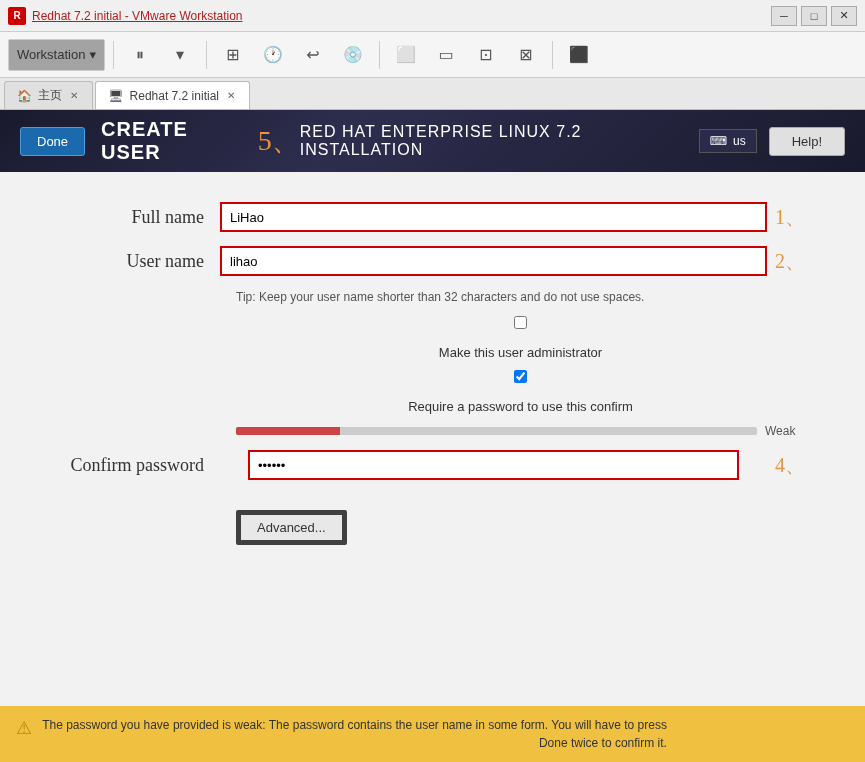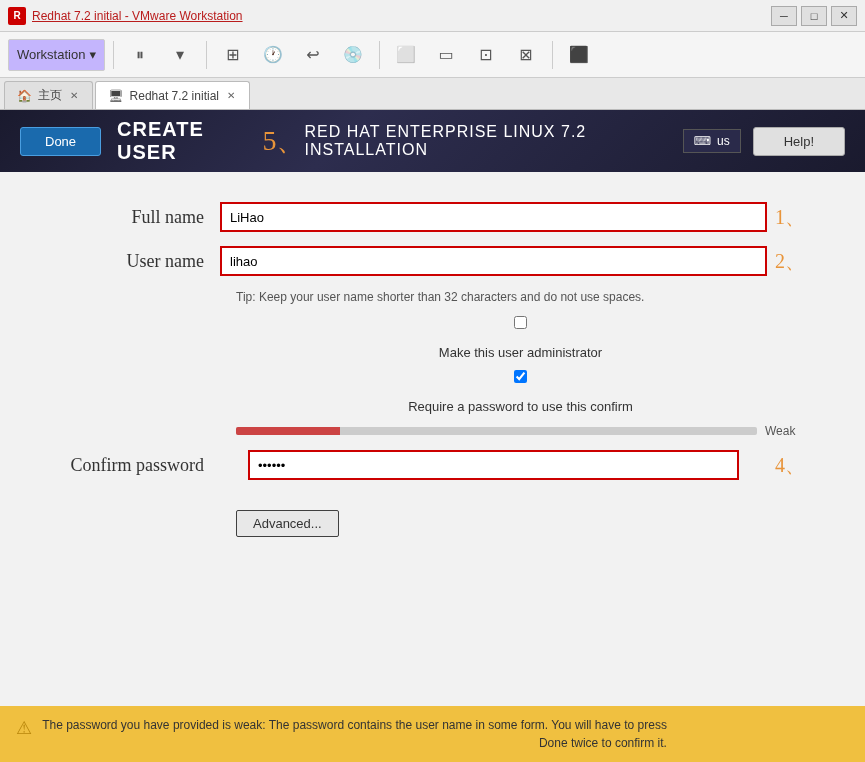--- a/index.html
+++ b/index.html
@@ -49,21 +49,21 @@
       border-bottom: 1px solid #ccc;
       display: flex;
       align-items: center;
       padding: 0 8px;
       gap: 4px;
     }
     .toolbar-btn {
       height: 32px;
       padding: 0 8px;
       border: 1px solid #ccc;
-      background: #c4b5fd;
+      background: #a3a3a3;
       cursor: pointer;
       display: flex; align-items: center; gap: 4px;
       font-size: 13px;
       color: #333;
       border-radius: 2px;
     }
     .toolbar-icon-btn {
       width: 36px; height: 32px;
       border: 1px solid transparent;
       background: transparent;
@@ -140,21 +140,21 @@
     .create-user-title {
       color: white;
       font-size: 20px;
       font-weight: bold;
       letter-spacing: 1px;
     }
     .done-btn {
       background: #1a6aad;
       color: white;
       border: 1px solid #4a9ee0;
-      padding: 6px 24px;
+      padding: 6px 16px;
       font-size: 13px;
       cursor: pointer;
       border-radius: 3px;
     }
     .step-number {
       color: #e8943a;
       font-size: 28px;
       font-family: serif;
     }
     .header-right {
@@ -174,21 +174,21 @@
       color: white;
       font-size: 12px;
       display: flex;
       align-items: center;
       gap: 6px;
     }
     .help-btn {
       background: #e0e0e0;
       color: #333;
       border: 1px solid #aaa;
-      padding: 6px 30px;
+      padding: 6px 22px;
       font-size: 13px;
       cursor: pointer;
       border-radius: 3px;
     }
 
     
     .form-area {
       background: #f2f2f2;
       flex: 1;
       padding: 30px 60px;
@@ -273,21 +273,21 @@
     .strength-label {
       font-size: 12px;
       color: #555;
       width: 40px;
     }
 
     .advanced-btn {
       margin-left: 176px;
       margin-top: 16px;
       background: #e8e8e8;
-      border: 1px solid #404040;
+      border: 5px solid #404040;
       padding: 5px 16px;
       font-size: 13px;
       cursor: pointer;
       border-radius: 2px;
       color: #333;
     }
 
     
     .warning-bar {
       background: #f0c040;

